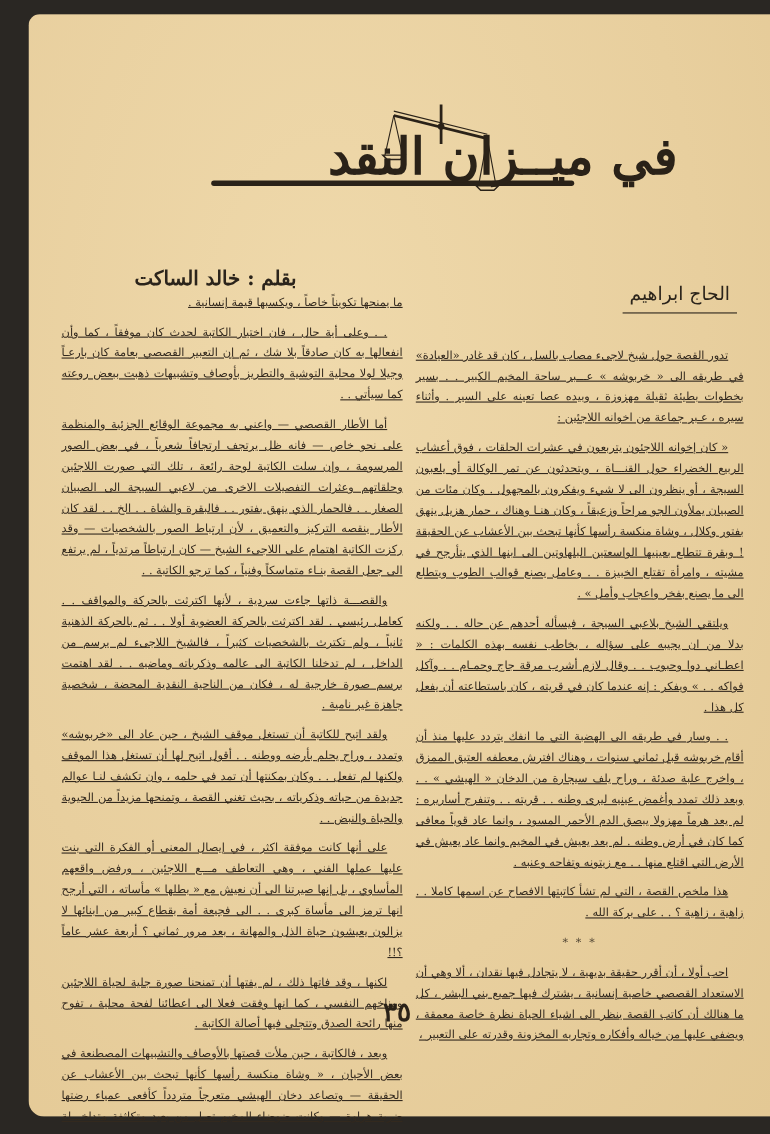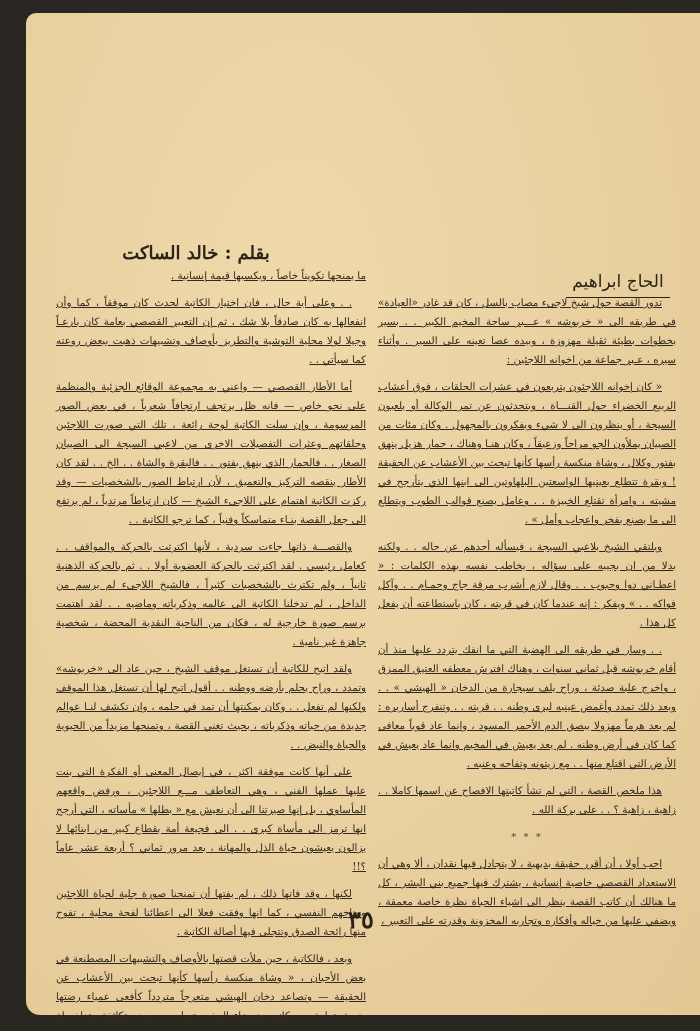--- a/index.html
+++ b/index.html
@@ -35,46 +35,63 @@
       position: absolute; left: 200px; top: 178px; width: 330px;
       direction: rtl; text-align: center;
       font-size: 36px; color: #2a2218; white-space: nowrap;
     }
     .subtitle .num { margin-left: 50px; }
     .col {
       position: absolute; direction: rtl; text-align: justify;
       font-size: 10.3px; line-height: 19px; color: #33291e;
     }
     .col-left  { left: 30px;  top: 253px; width: 310px; }
-    .col-right { left: 352px; top: 280px; width: 298px; }
+    .col-right { left: 352px; top: 301px; width: 298px; }
     .byline {
       position: absolute; left: 70px; top: 229px; width: 200px;
       direction: rtl; text-align: center; font-weight: bold; font-size: 18px;
     }
     .section-head {
-      position: absolute; left: 540px; top: 258px; width: 104px;
+      position: absolute; left: 540px; top: 244px; width: 104px;
       direction: rtl; text-align: center; font-size: 17px;
       border-bottom: 1.5px solid #2b241b; padding-bottom: 6px;
     }
     .col p { margin: 0 0 8px 0; text-indent: 14px; text-decoration: underline; }
     .col p.noindent { text-indent: 0; }
     .stars {
       text-align: center; font-size: 10px; letter-spacing: 2px;
       margin: 4px 0 8px 0; color: #4a3e2e;
     }
     .page-num {
       position: absolute; left: 300px; top: 892px; width: 70px;
       text-align: center; font-size: 24px; font-weight: bold; color: #2a2218;
     }
   </style>
 </head>
 <body>
 
 <div class="page">
 
+  <div class="title-wrap">
+    <svg class="scale-icon" width="110" height="90" viewBox="0 0 110 90">
+      <line x1="12" y1="12" x2="97" y2="33" stroke="#2a2218" stroke-width="2.5"></line>
+      <line x1="12" y1="8" x2="97" y2="29" stroke="#2a2218" stroke-width="1"></line>
+      <line x1="55" y1="2" x2="55" y2="38" stroke="#2a2218" stroke-width="2.5"></line>
+      <circle cx="55" cy="22" r="3" fill="#2a2218"></circle>
+      <line x1="12" y1="12" x2="4" y2="48" stroke="#2a2218" stroke-width="1"></line>
+      <line x1="12" y1="12" x2="20" y2="48" stroke="#2a2218" stroke-width="1"></line>
+      <path d="M2 48 L22 48 L18 52 L6 52 Z" fill="none" stroke="#2a2218" stroke-width="1.3"></path>
+      <line x1="97" y1="33" x2="89" y2="76" stroke="#2a2218" stroke-width="1"></line>
+      <line x1="97" y1="33" x2="105" y2="76" stroke="#2a2218" stroke-width="1"></line>
+      <path d="M87 76 L107 76 L103 80 L91 80 Z" fill="none" stroke="#2a2218" stroke-width="1.3"></path>
+      <line x1="97" y1="30" x2="97" y2="40" stroke="#2a2218" stroke-width="2"></line>
+    </svg>
+    <div class="title-bar"></div>
+    <div class="title-text">في ميــزان النقد</div>
+  </div>
 
 
   <div class="byline">بقلم : خالد الساكت</div>
 
   <div class="section-head">الحاج ابراهيم</div>
 
   <div class="col col-left">
     <p class="noindent">ما يمنحها تكويناً خاصاً ، ويكسبها قيمة إنسانية .</p>
     <p>. . وعلى أية حال ، فان اختيار الكاتبة لحدث كان موفقاً ، كما وأن انفعالها به كان صادقاً بلا شك ، ثم إن التعبير القصصي بعامة كان بارعـاً وجيلا لولا محلية التوشية والتطريز بأوصاف وتشبيهات ذهبت ببعض روعته كما سيأتي . .</p>
     <p>أما الأطار القصصي — واعني به مجموعة الوقائع الجزئية والمنظمة على نحو خاص — فانه ظل يرتجف ارتجافاً شعرياً ، في بعض الصور المرسومة ، وإن سلت الكاتبة لوحة رائعة ، تلك التي صورت اللاجئين وحلقاتهم وعثرات التفصيلات الاخرى من لاعبي السيجة الى الصبيان الصغار . . فالحمار الذي ينهق بفتور . . فالبقرة والشاة . . الخ . . لقد كان الأطار ينقصه التركيز والتعميق ، لأن ارتباط الصور بالشخصيات — وقد ركزت الكاتبة اهتمام على اللاجىء الشيخ — كان ارتباطاً مرتدياً ، لم يرتفع الى جعل القصة بنـاء متماسكاً وفنياً ، كما ترجو الكاتبة . .</p>

